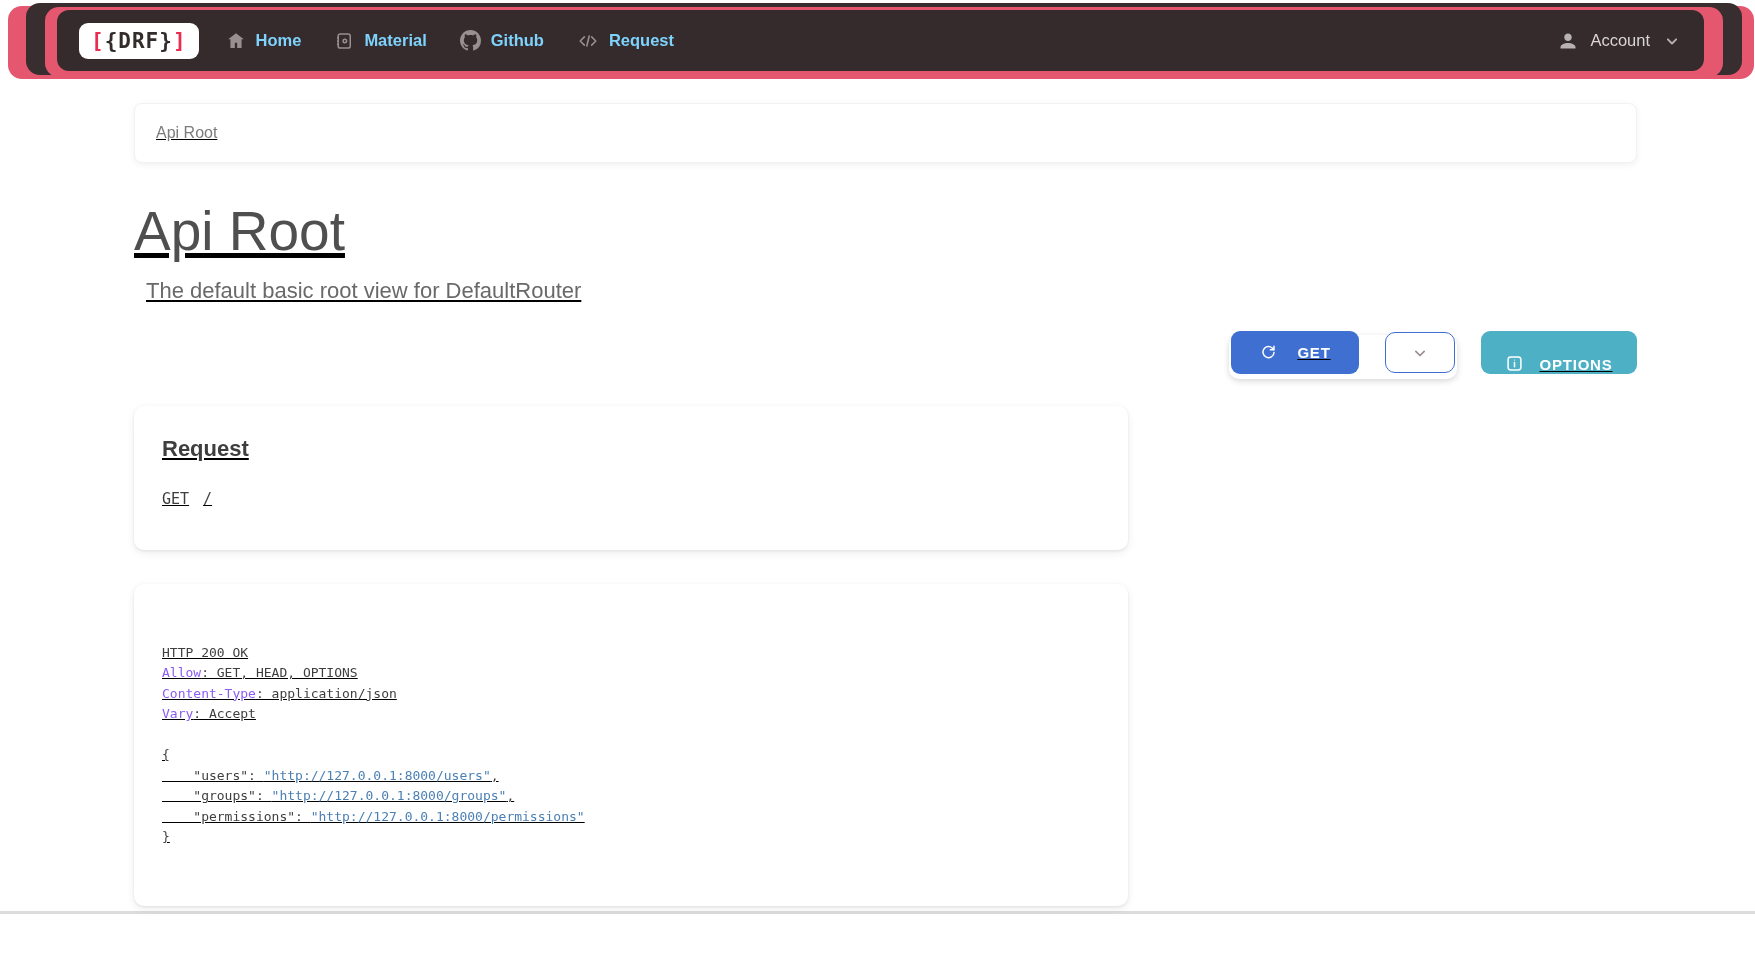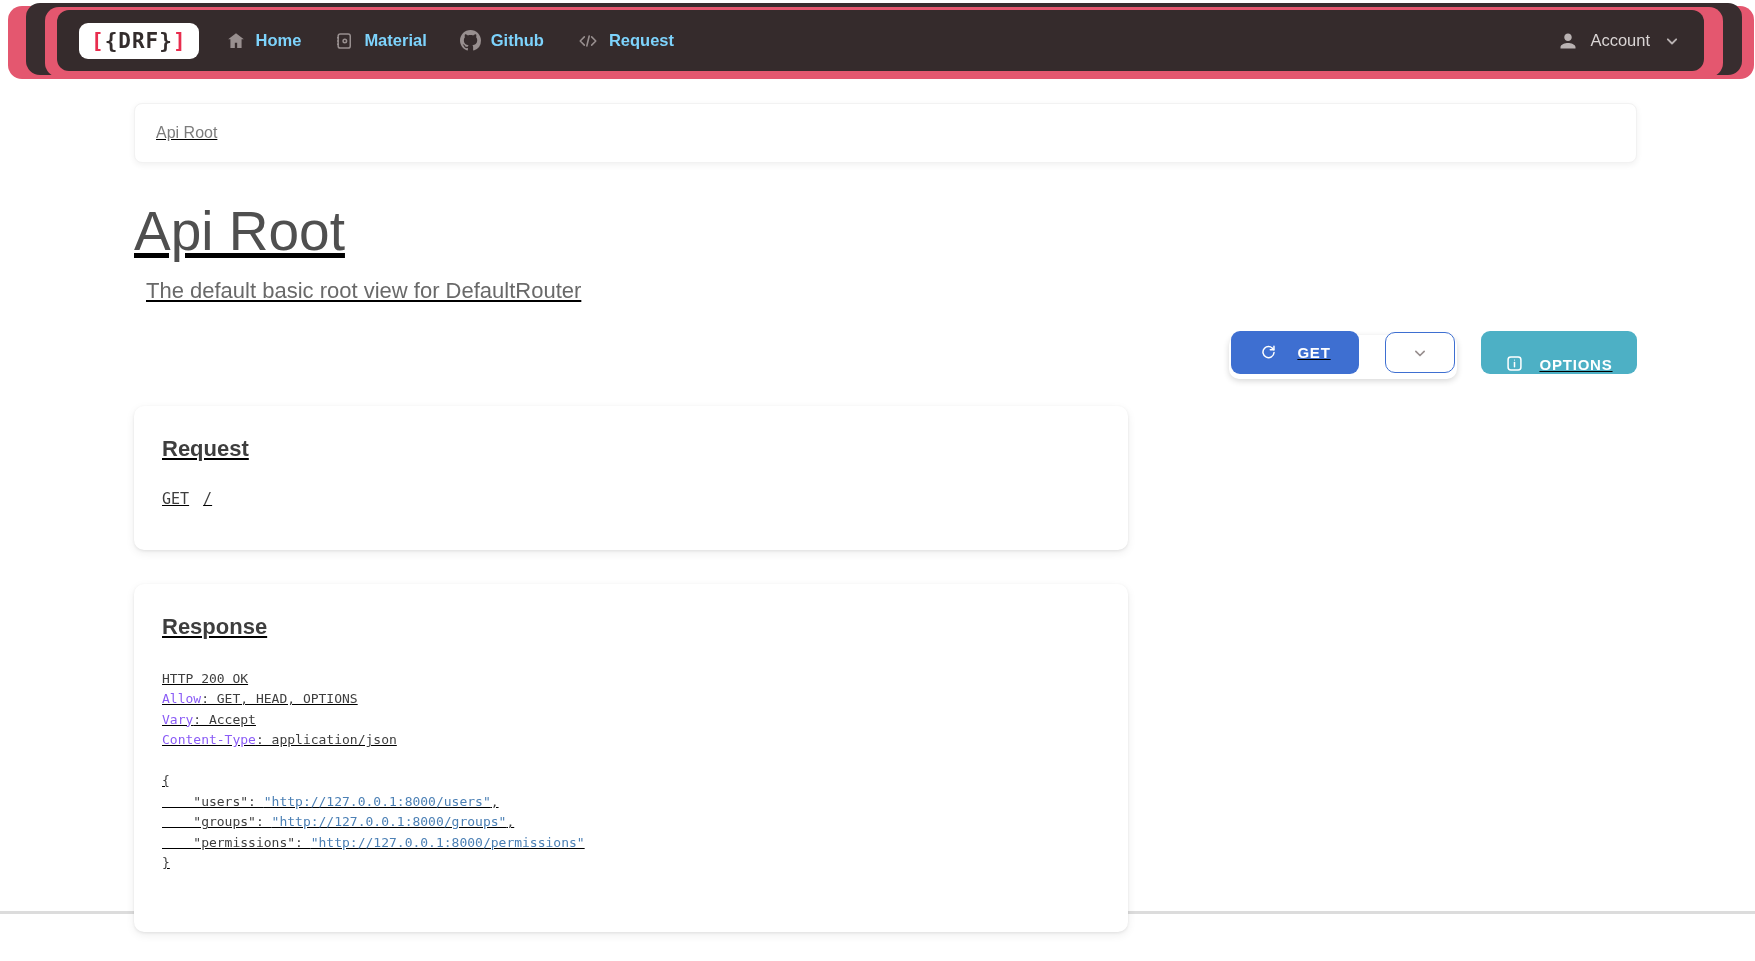--- a/index.html
+++ b/index.html
@@ -203,26 +203,25 @@
 
   <section class="card request-card">
     <h2 class="card-title">Request</h2>
     <div class="request-line mono">
       <span>GET</span>
       <span>/</span>
     </div>
   </section>
 
   <section class="card response-card">
-    <h2 class="card-title">Response</h2>
     <div class="code-block mono" id="response-code">
         <div class="code-line"><span>HTTP 200 OK</span></div>
         <div class="code-line"><span class="hdr-key">Allow</span><span>: GET, HEAD, OPTIONS</span></div>
+        <div class="code-line"><span class="hdr-key">Content-Type</span><span>: application/json</span></div>
         <div class="code-line"><span class="hdr-key">Vary</span><span>: Accept</span></div>
-        <div class="code-line"><span class="hdr-key">Content-Type</span><span>: application/json</span></div>
         <div class="code-line blank"></div>
         <div class="code-line"><span>{</span></div>
         <div class="code-line"><span>    "users": </span><a class="json-url">"http://127.0.0.1:8000/users"</a><span>,</span></div>
         <div class="code-line"><span>    "groups": </span><a class="json-url">"http://127.0.0.1:8000/groups"</a><span>,</span></div>
         <div class="code-line"><span>    "permissions": </span><a class="json-url">"http://127.0.0.1:8000/permissions"</a></div>
         <div class="code-line"><span>}</span></div>
       </div>
   </section>
 
 </main>

